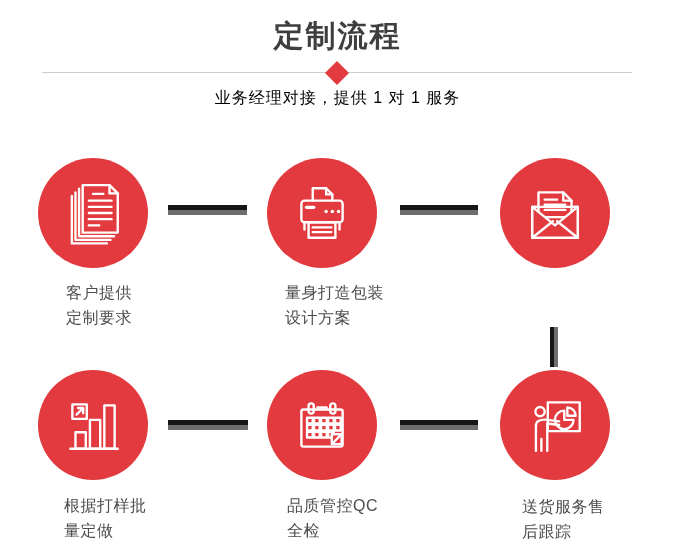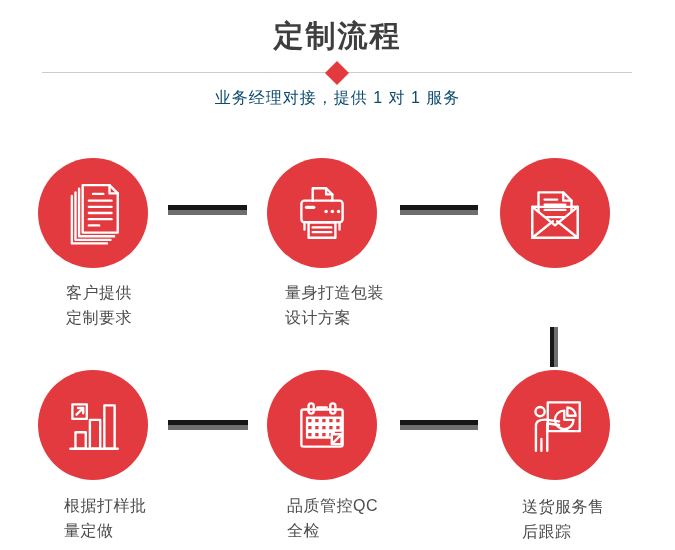--- a/index.html
+++ b/index.html
@@ -14,21 +14,21 @@
   .divider{
     position:absolute;top:72px;left:42px;width:590px;height:0;
     border-top:1px solid #cccccc;
   }
   .diamond{
     position:absolute;left:50%;top:0;width:17px;height:17px;
     transform:translate(-50%,-50%) rotate(45deg);background:#e23a3e;
   }
   .subtitle{
     position:absolute;top:88px;left:0;width:675px;text-align:center;
-    font-size:16px;color:#0c4a6e;letter-spacing:1px;
+    font-size:16px;color:#000000;letter-spacing:1px;
   }
   .circle{
     position:absolute;width:110px;height:110px;border-radius:50%;
     background:#e23a3e;display:flex;align-items:center;justify-content:center;
   }
   .stage-label{
     position:absolute;font-size:16px;line-height:25px;color:#4c4c4c;
     white-space:pre-line;letter-spacing:0.5px;
   }
   .hbar{

